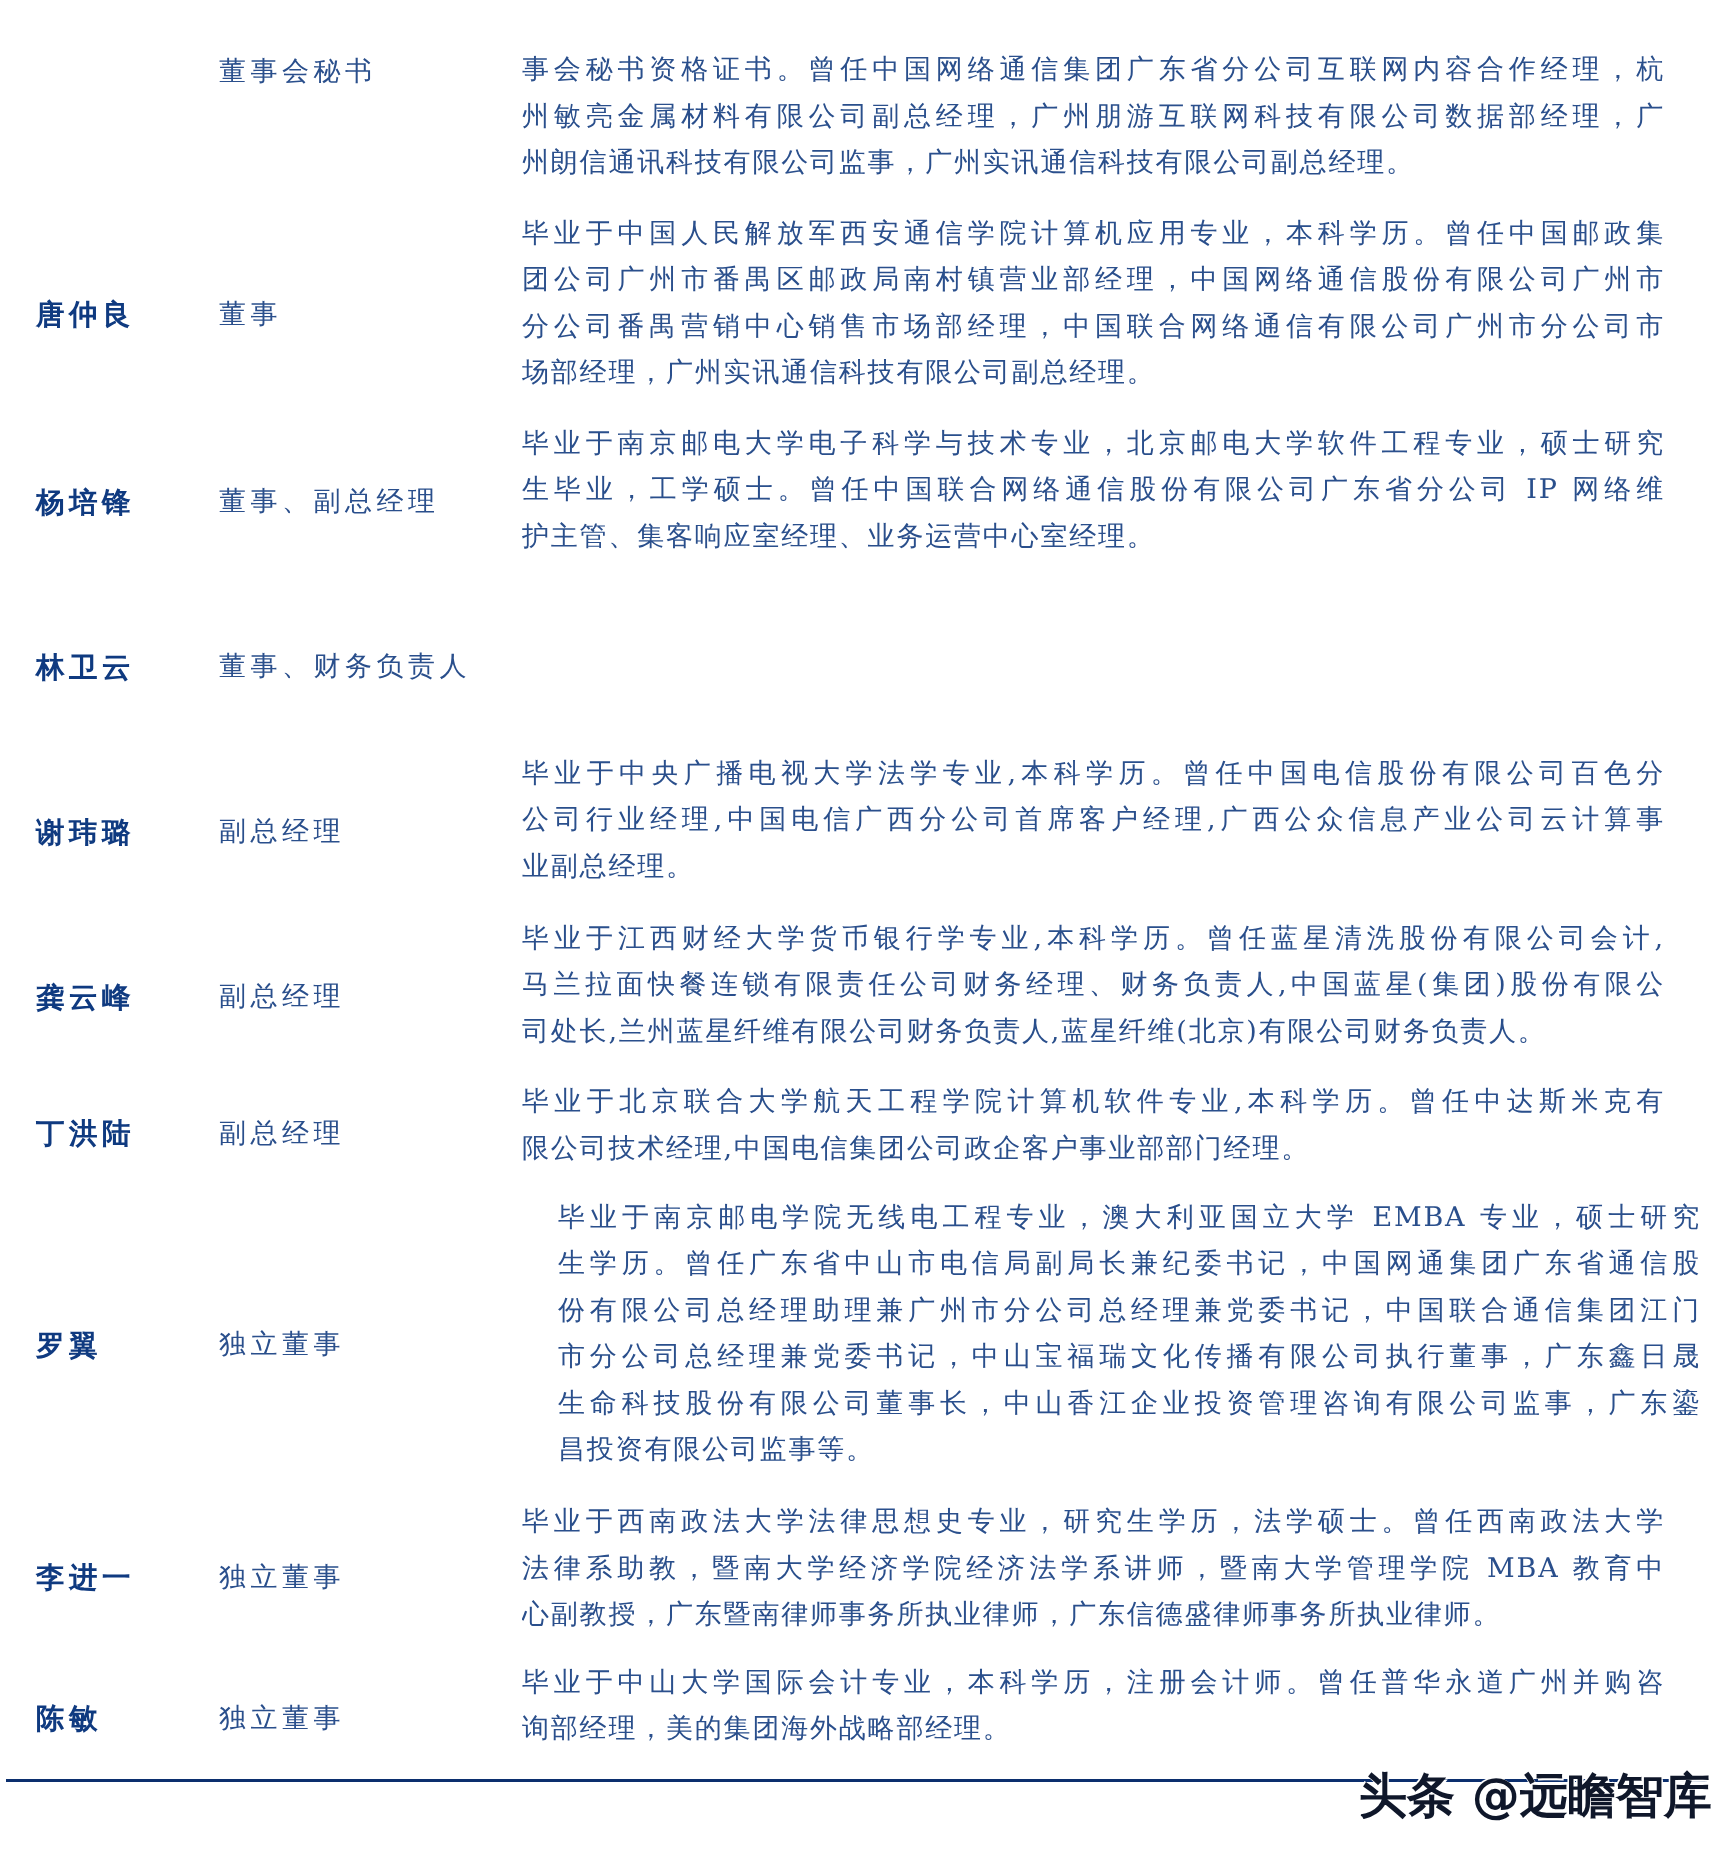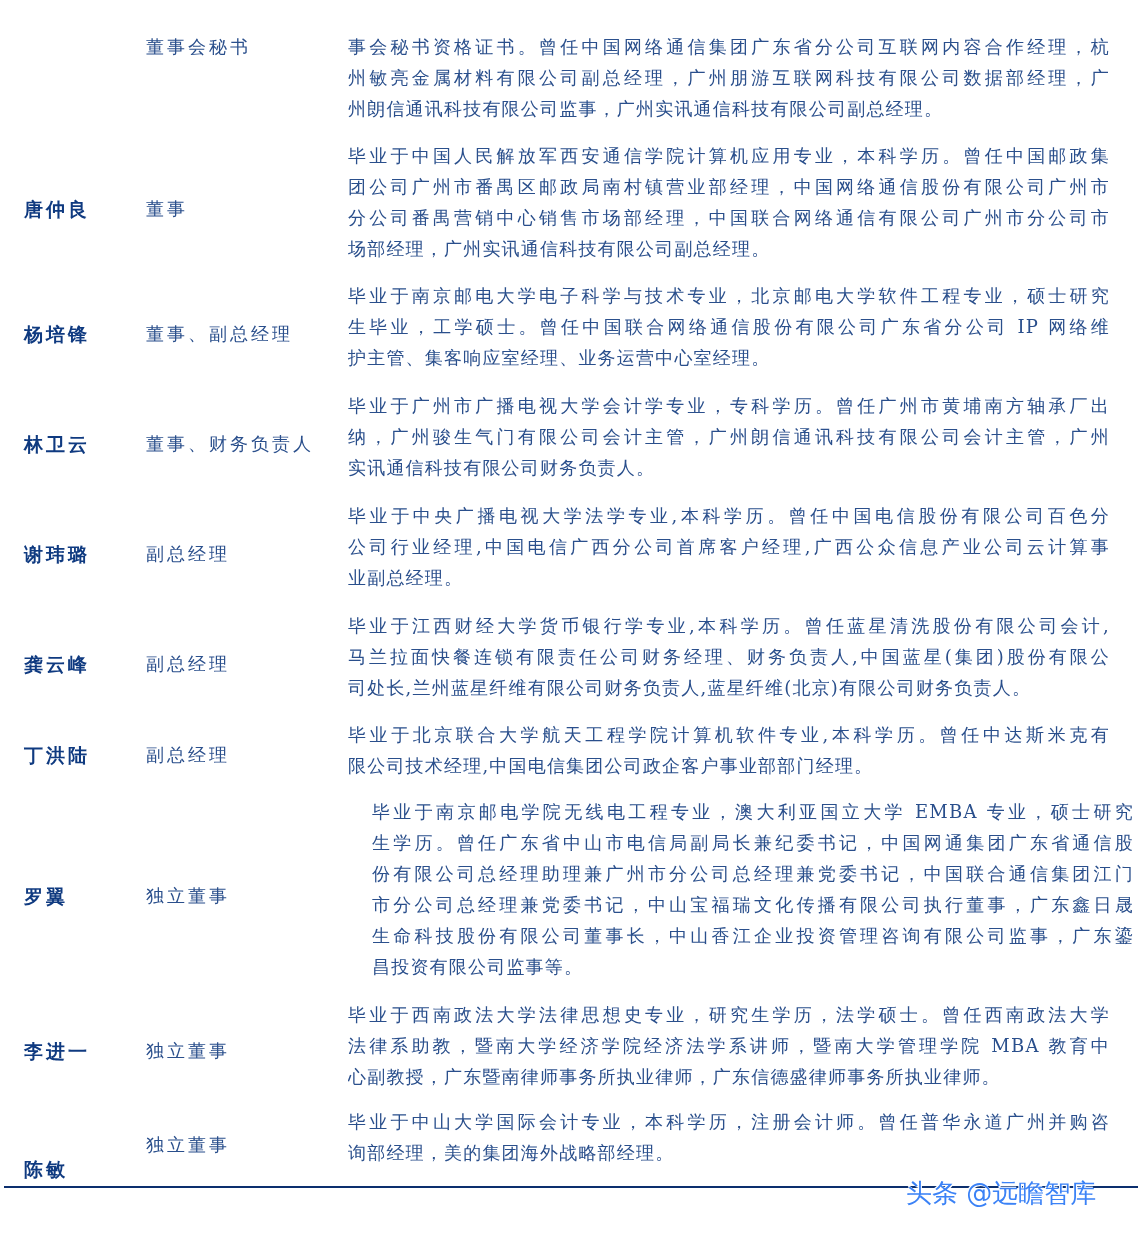--- a/index.html
+++ b/index.html
@@ -78,25 +78,26 @@
       font-style: italic;
       color: #1f3f7a;
       letter-spacing: 1px;
       margin-top: 44px;
     }
     .watermark {
       position: absolute;
       left: 906px;
       top: 1176px;
       font-family: "DejaVu Sans", "Liberation Sans", sans-serif;
-      font-size: 26px;
-      color: #3b82f6;
+      font-size: 32px;
+      color: #0f172a;
       background: rgba(255,255,255,0.0);
       text-shadow: 1px 1px 0 #ffffff, -1px -1px 0 #ffffff;
       white-space: nowrap;
+      font-weight: bold;
     }
   </style>
 </head>
 <body>
 
 <div class="table">
 
   <div class="row" style="top:0;height:130px;">
     <div class="role" style="top:35px;text-align:center;">董事会秘书</div>
     <div class="bio" style="top:31px;">
@@ -123,25 +124,20 @@
     <div class="bio" style="top:0px;">
       <span class="line">毕业于南京邮电大学电子科学与技术专业，北京邮电大学软件工程专业，硕士研究</span>
       <span class="line">生毕业，工学硕士。曾任中国联合网络通信股份有限公司广东省分公司 IP 网络维</span>
       <span class="line last">护主管、集客响应室经理、业务运营中心室经理。</span>
     </div>
   </div>
 
   <div class="row" style="top:390px;height:100px;">
     <div class="name" style="top:42px;">林卫云</div>
     <div class="role" style="top:42px;">董事、财务负责人</div>
-    <div class="bio" style="top:0px;">
-      <span class="line">毕业于广州市广播电视大学会计学专业，专科学历。曾任广州市黄埔南方轴承厂出</span>
-      <span class="line">纳，广州骏生气门有限公司会计主管，广州朗信通讯科技有限公司会计主管，广州</span>
-      <span class="line last">实讯通信科技有限公司财务负责人。</span>
-    </div>
   </div>
 
   <div class="row" style="top:500px;height:100px;">
     <div class="name" style="top:42px;text-align:center;">谢玮璐</div>
     <div class="role" style="top:42px;">副总经理</div>
     <div class="bio" style="top:0px;">
       <span class="line">毕业于中央广播电视大学法学专业,本科学历。曾任中国电信股份有限公司百色分</span>
       <span class="line">公司行业经理,中国电信广西分公司首席客户经理,广西公众信息产业公司云计算事</span>
       <span class="line last">业副总经理。</span>
     </div>
@@ -183,21 +179,21 @@
     <div class="name" style="top:40px;">李进一</div>
     <div class="role" style="top:40px;">独立董事</div>
     <div class="bio" style="top:0px;">
       <span class="line">毕业于西南政法大学法律思想史专业，研究生学历，法学硕士。曾任西南政法大学</span>
       <span class="line">法律系助教，暨南大学经济学院经济法学系讲师，暨南大学管理学院 MBA 教育中</span>
       <span class="line last">心副教授，广东暨南律师事务所执业律师，广东信德盛律师事务所执业律师。</span>
     </div>
   </div>
 
   <div class="row" style="top:1106px;height:70px;">
-    <div class="name" style="top:27px;margin-top:24px;">陈敏</div>
+    <div class="name" style="top:27px;">陈敏</div>
     <div class="role" style="top:27px;">独立董事</div>
     <div class="bio" style="top:0px;">
       <span class="line">毕业于中山大学国际会计专业，本科学历，注册会计师。曾任普华永道广州并购咨</span>
       <span class="line last">询部经理，美的集团海外战略部经理。</span>
     </div>
   </div>
 
 </div>
 
 <div class="divider"></div>

